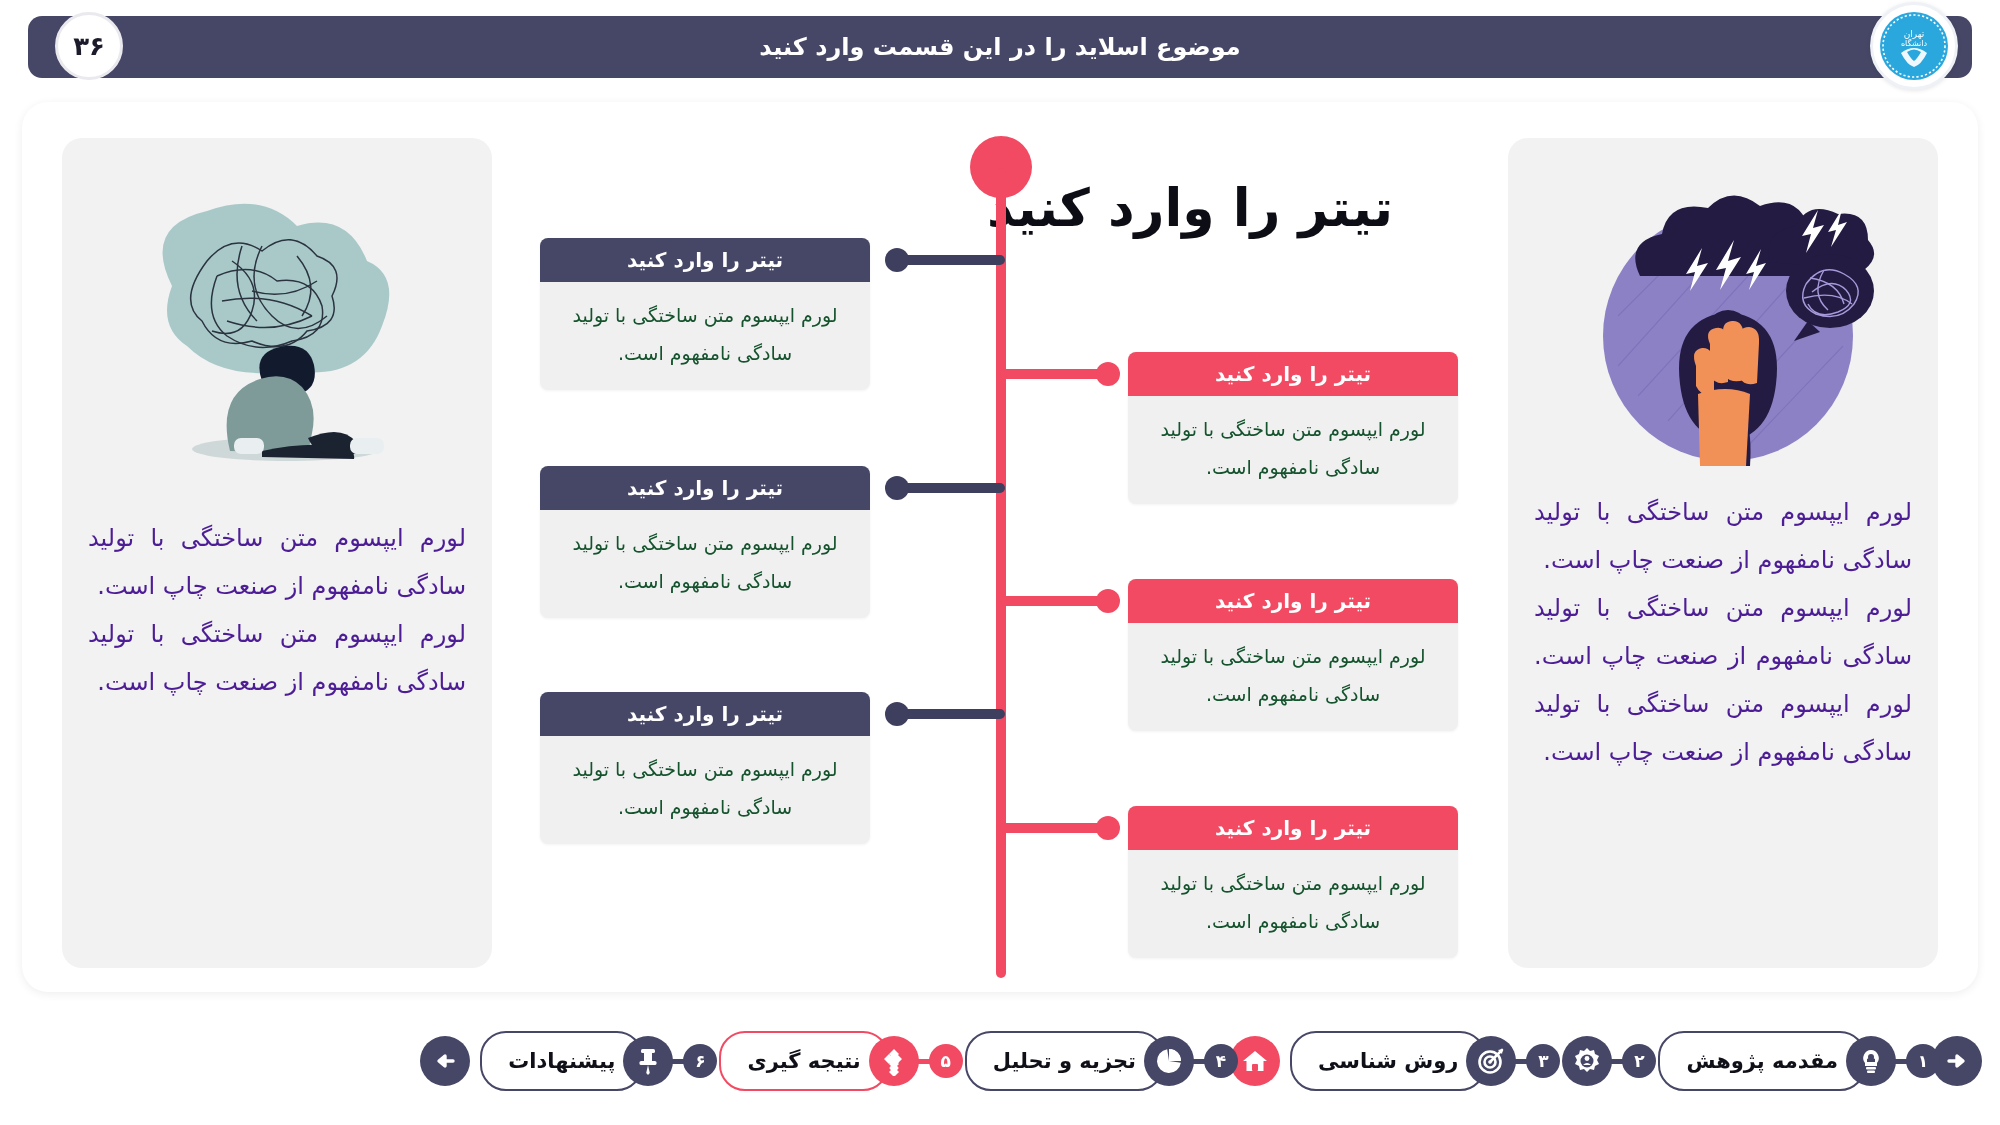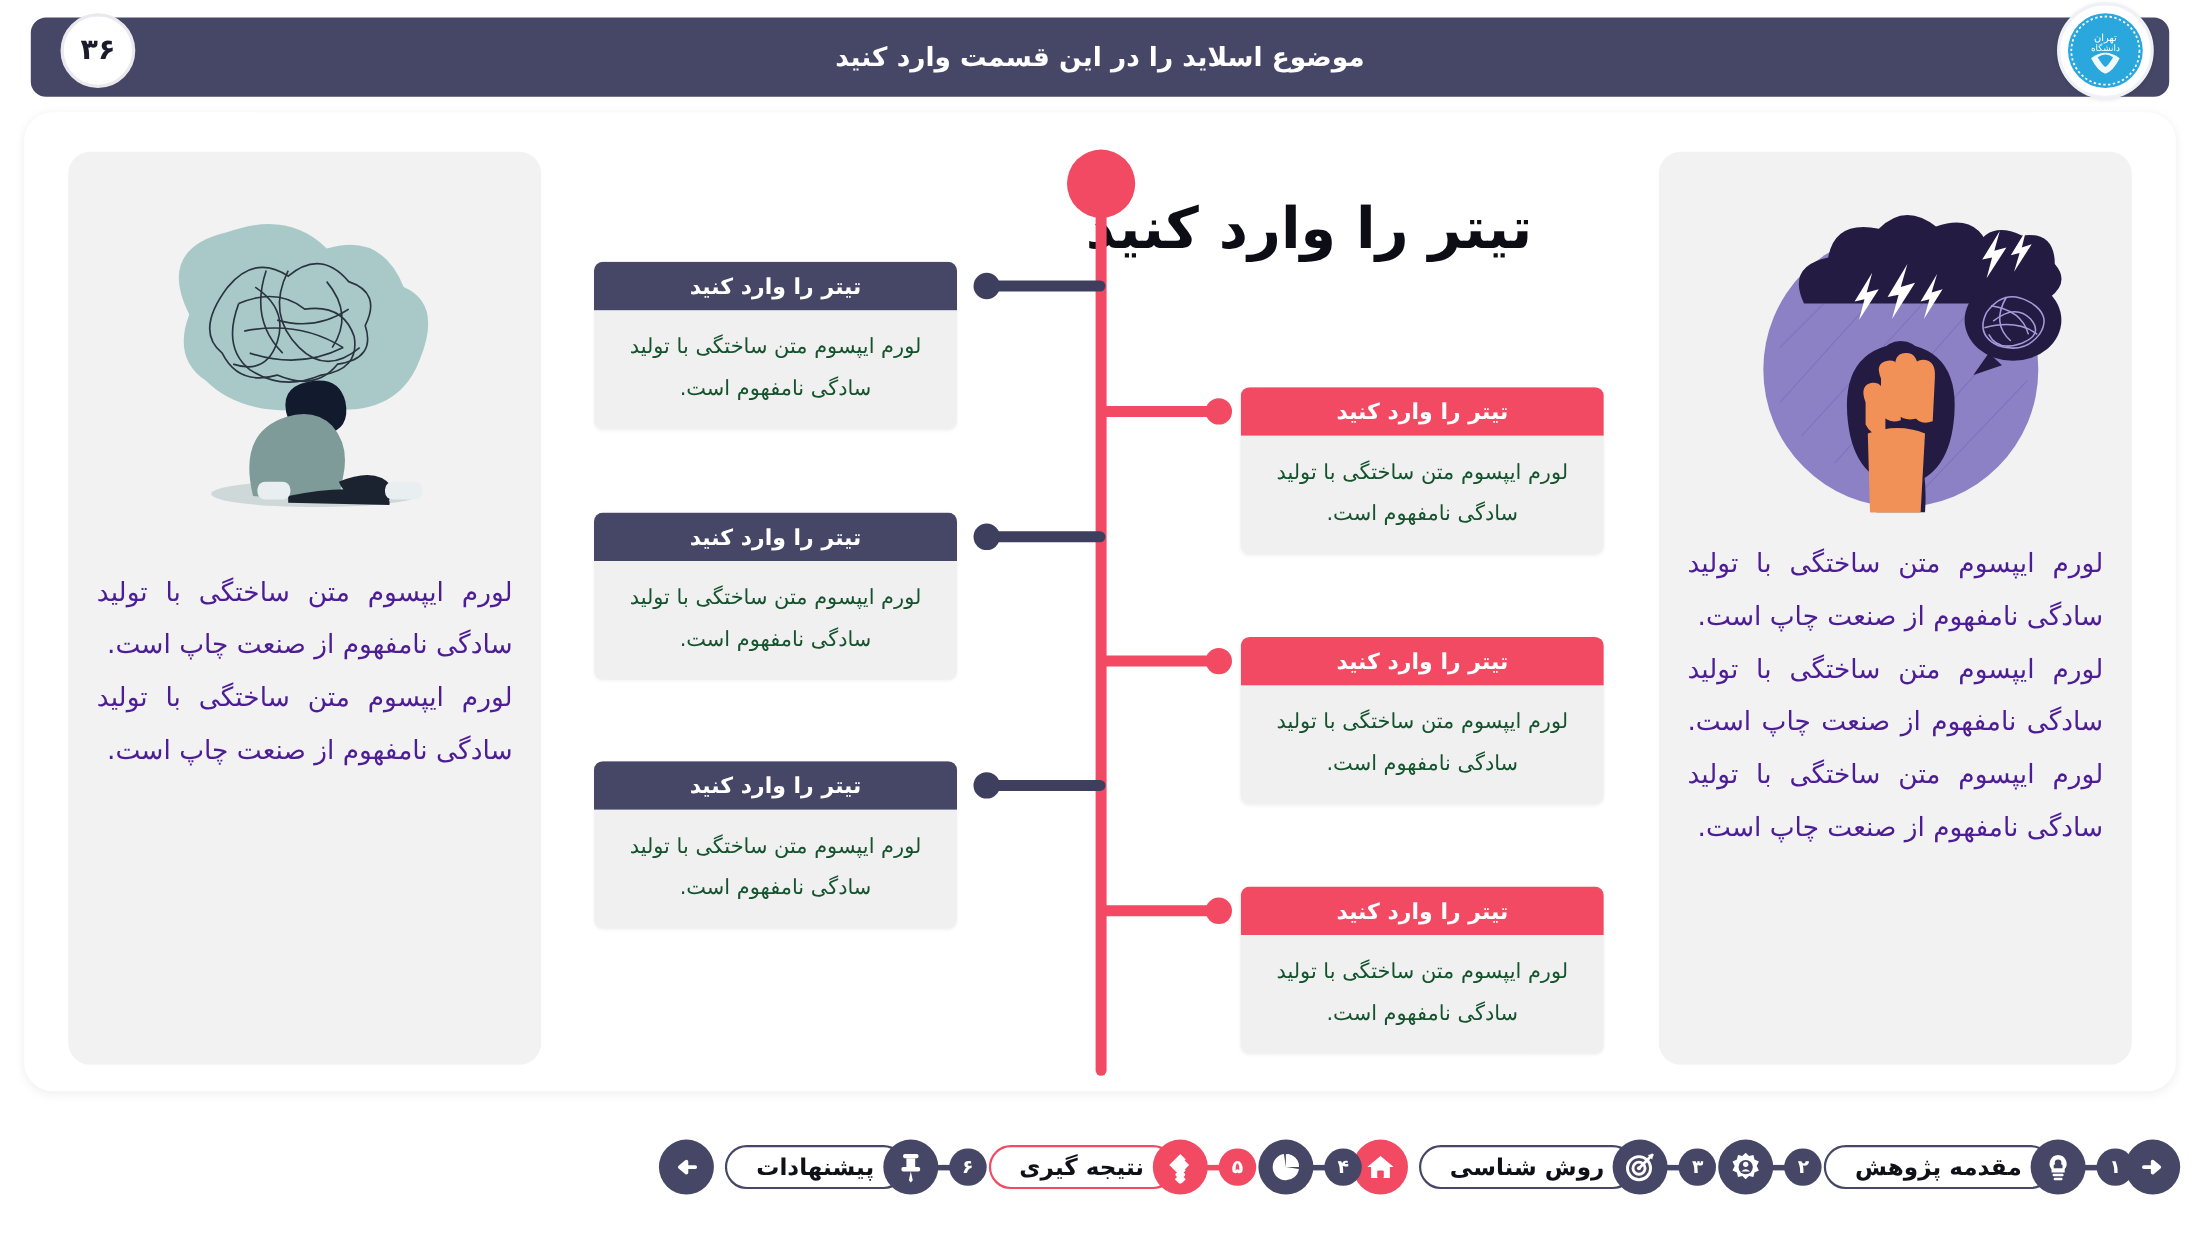--- a/index.html
+++ b/index.html
@@ -14,21 +14,21 @@
     width:2000px; height:1125px;
     background:#ffffff;
   }
 
   
   .header-wrap{
     position:absolute; left:0; top:0; width:2000px; height:96px;
   }
   .header-bar{
     position:absolute; left:28px; top:16px;
-    width:1944px; height:72px;
+    width:1944px; height:62px;
     background:#464666;
     border-radius:14px;
     display:flex; align-items:center; justify-content:center;
   }
   .header-title{
     color:#ffffff;
     font-size:24px;
     font-weight:bold;
     letter-spacing:.2px;
     direction:rtl;
@@ -172,21 +172,21 @@
     direction:rtl;
     padding:0 18px;
     gap:0;
   }
   .nav-group{
     display:flex; flex-direction:row; align-items:center;
     margin-left:10px;
   }
   .nav-pill{
     display:flex; align-items:center; justify-content:center;
-    height:40px;
+    height:60px;
     padding:0 26px;
     border:2px solid #464666;
     border-radius:26px;
     background:#ffffff;
     color:#101018;
     font-size:21px; font-weight:bold;
     direction:rtl;
     white-space:nowrap;
     margin-right:-20px;
   }
@@ -448,20 +448,21 @@
       <div class="nav-icon">
         <svg width="30" height="30" viewBox="0 0 30 30">
           <path d="M15 15 L15 3 A12 12 0 0 1 27 15 Z" fill="#ffffff"></path>
           <path d="M15 15 L27 15 A12 12 0 1 1 15 3 Z" fill="none"></path>
           <path d="M13.2 3.15 A12 12 0 1 0 26.85 16.8 L15 15 Z" fill="#ffffff"></path>
           <circle cx="15" cy="15" r="12" fill="none" stroke="#464666" stroke-width="0"></circle>
           <path d="M15 15 L15 3 A12 12 0 0 1 27 15 Z" fill="#464666" opacity="0"></path>
           <path d="M16.5 3.1 A12 12 0 0 1 26.9 13.5 L16.5 13.5 Z" fill="#ffffff"></path>
         </svg>
       </div>
+      <div class="nav-pill">تجزیه و تحلیل</div>
     </div>
 
     <div class="nav-group">
       <div class="nav-num active">۵</div>
       <div class="nav-connector active"></div>
       <div class="nav-icon active">
         <svg width="30" height="30" viewBox="0 0 30 30">
           <path d="M15 3 l5 5 l-2 2 q3 2 0 4 l2 2 l-5 5 l-5 -5 l2 -2 q-3 -2 0 -4 l-2 -2 z" fill="#ffffff"></path>
           <path d="M15 13 l5 5 l-2 2 q3 2 0 4 l2 2 l-5 5 l-5 -5 l2 -2 q-3 -2 0 -4 l-2 -2 z" fill="#ffffff"></path>
           <path d="M5 13 l5 -5 l2 2 q2 -3 4 0 l2 -2 l5 5 l-5 5 l-2 -2 q-2 3 -4 0 l-2 2 z" fill="#ffffff"></path>

